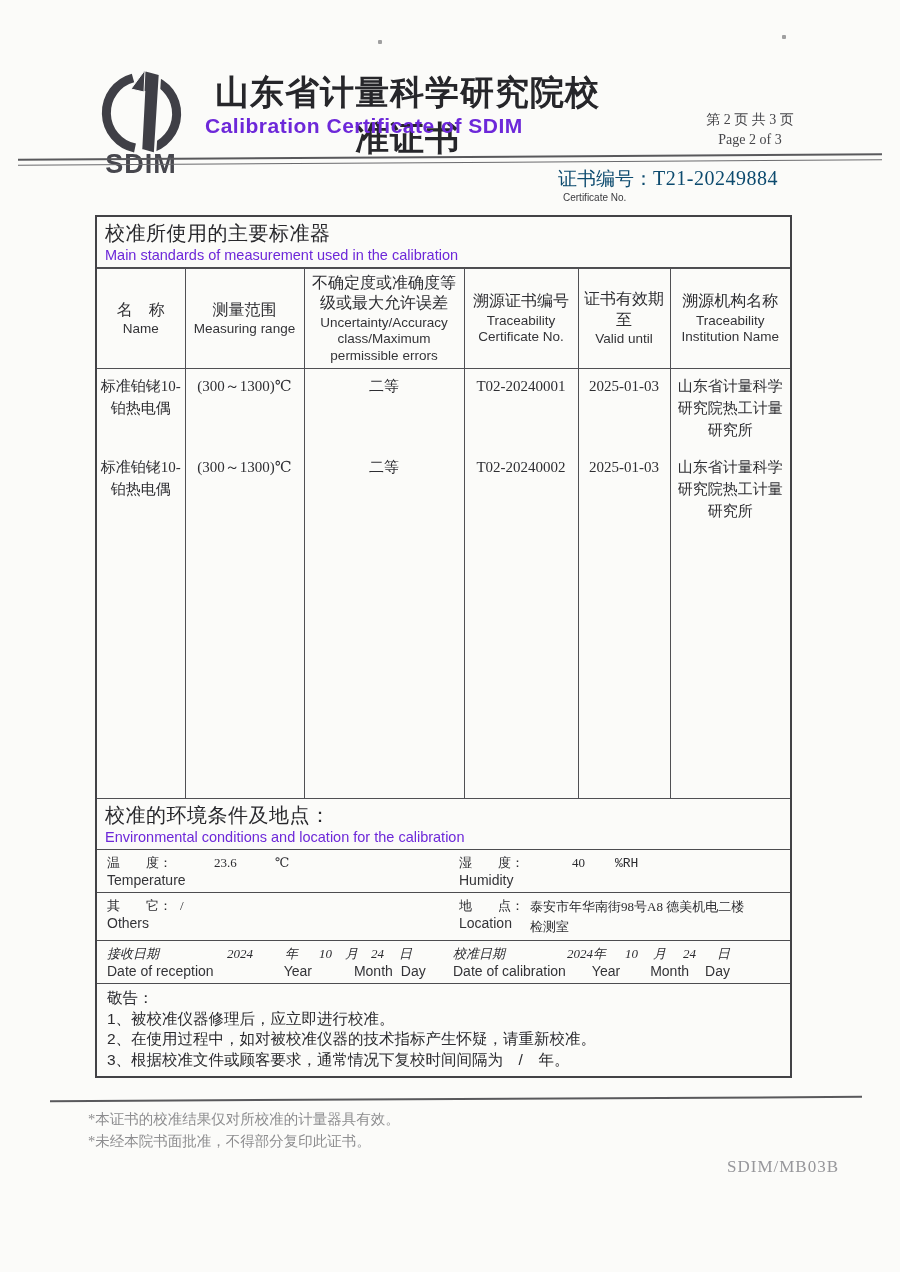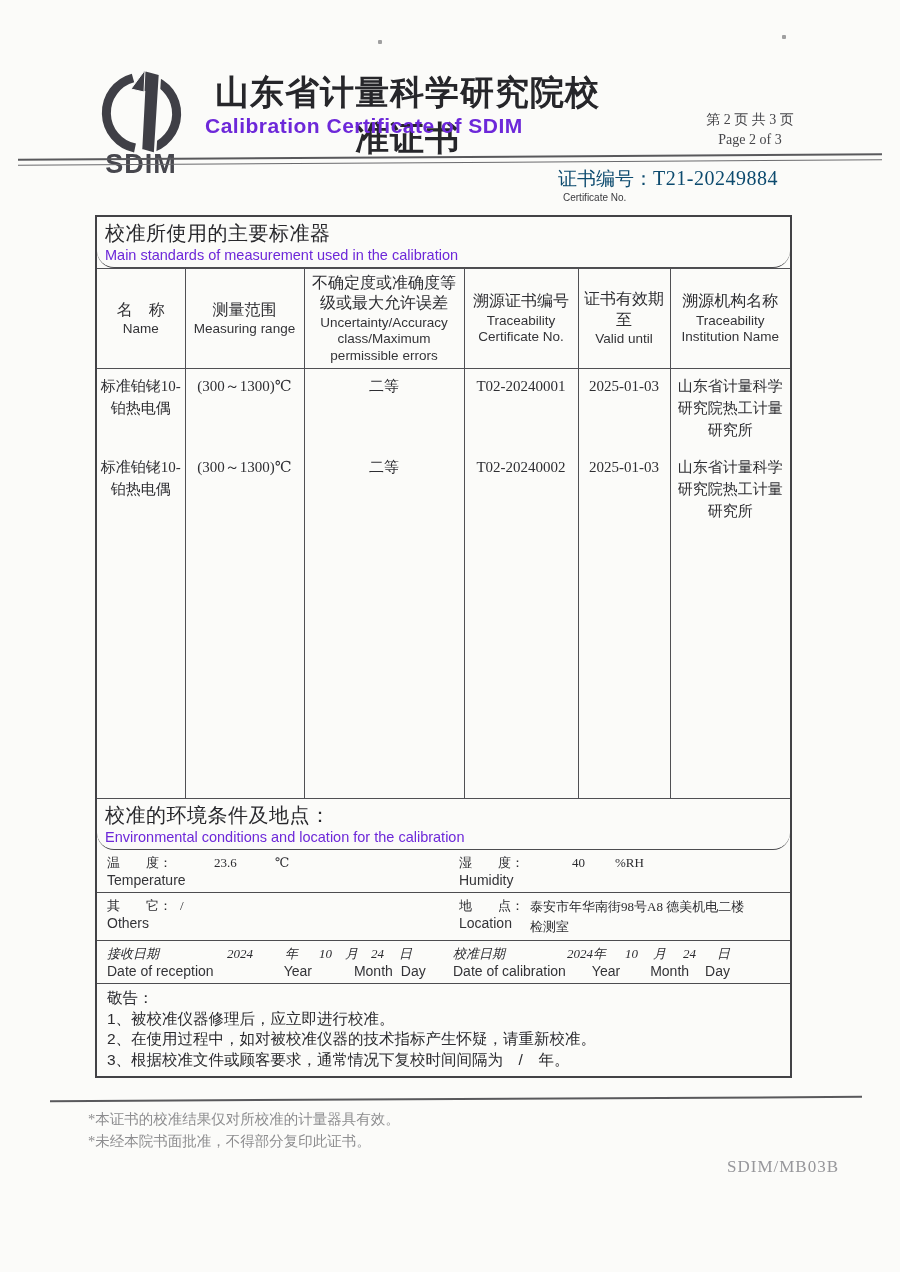--- a/index.html
+++ b/index.html
@@ -36,21 +36,21 @@
   .cert-no-line { left:558px; top:166px; font-size:19px; color:#0c4a6e; }
   .cert-no-line .val { font-size:20px; letter-spacing:.5px; }
   .cert-no-en { left:563px; top:192px; font-size:10px; color:#3a3a3e; }
 
   
   .main-box {
     left:95px; top:215px; width:697px;
     border:2px solid #424246;
     background:transparent;
   }
-  .sec-title { padding:3px 24px 4px 8px; border-bottom:1.5px solid #4d4d50;border-radius:17px; }
+  .sec-title { padding:3px 24px 4px 8px; border-bottom:1.5px solid #4d4d50; }
   .sec-title .zh { display:block; font-size:20px; color:#28282c; letter-spacing:.5px; }
   .sec-title .en { display:block; font-size:14.5px; color:#6d28d9; }
 
   table.std { width:100%; border-collapse:collapse; table-layout:fixed; }
   table.std td, table.std th {
     border:1.5px solid #505054; font-weight:400;
     text-align:center; padding:2px 3px; color:#2e2e32;
   }
   table.std tr :first-child { border-left:none; }
   table.std tr :last-child { border-right:none; }
@@ -173,21 +173,21 @@
     <span class="zh">校准的环境条件及地点：</span>
     <span class="en sans">Environmental conditions and location for the calibration</span>
   </div>
 
   <div class="row-flex">
     <div class="half left">
       <div class="env-line1"><span>温　　度：</span><span style="margin-left:42px;">23.6</span><span style="margin-left:38px;">℃</span></div>
       <div class="env-line2 sans">Temperature</div>
     </div>
     <div class="half right">
-      <div class="env-line1"><span>湿　　度：</span><span style="margin-left:48px;">40</span><span style="margin-left:30px;">%RH</span></div>
+      <div class="env-line1"><span>湿　　度：</span><span style="margin-left:48px;">40</span><span style="margin-left:30px;font-family:Liberation Mono, monospace;">%RH</span></div>
       <div class="env-line2 sans">Humidity</div>
     </div>
   </div>
 
   <div class="row-flex">
     <div class="half left">
       <div class="env-line1"><span>其　　它：</span><span style="margin-left:8px;">/</span></div>
       <div class="env-line2 sans">Others</div>
     </div>
     <div class="half right" style="display:flex;">

